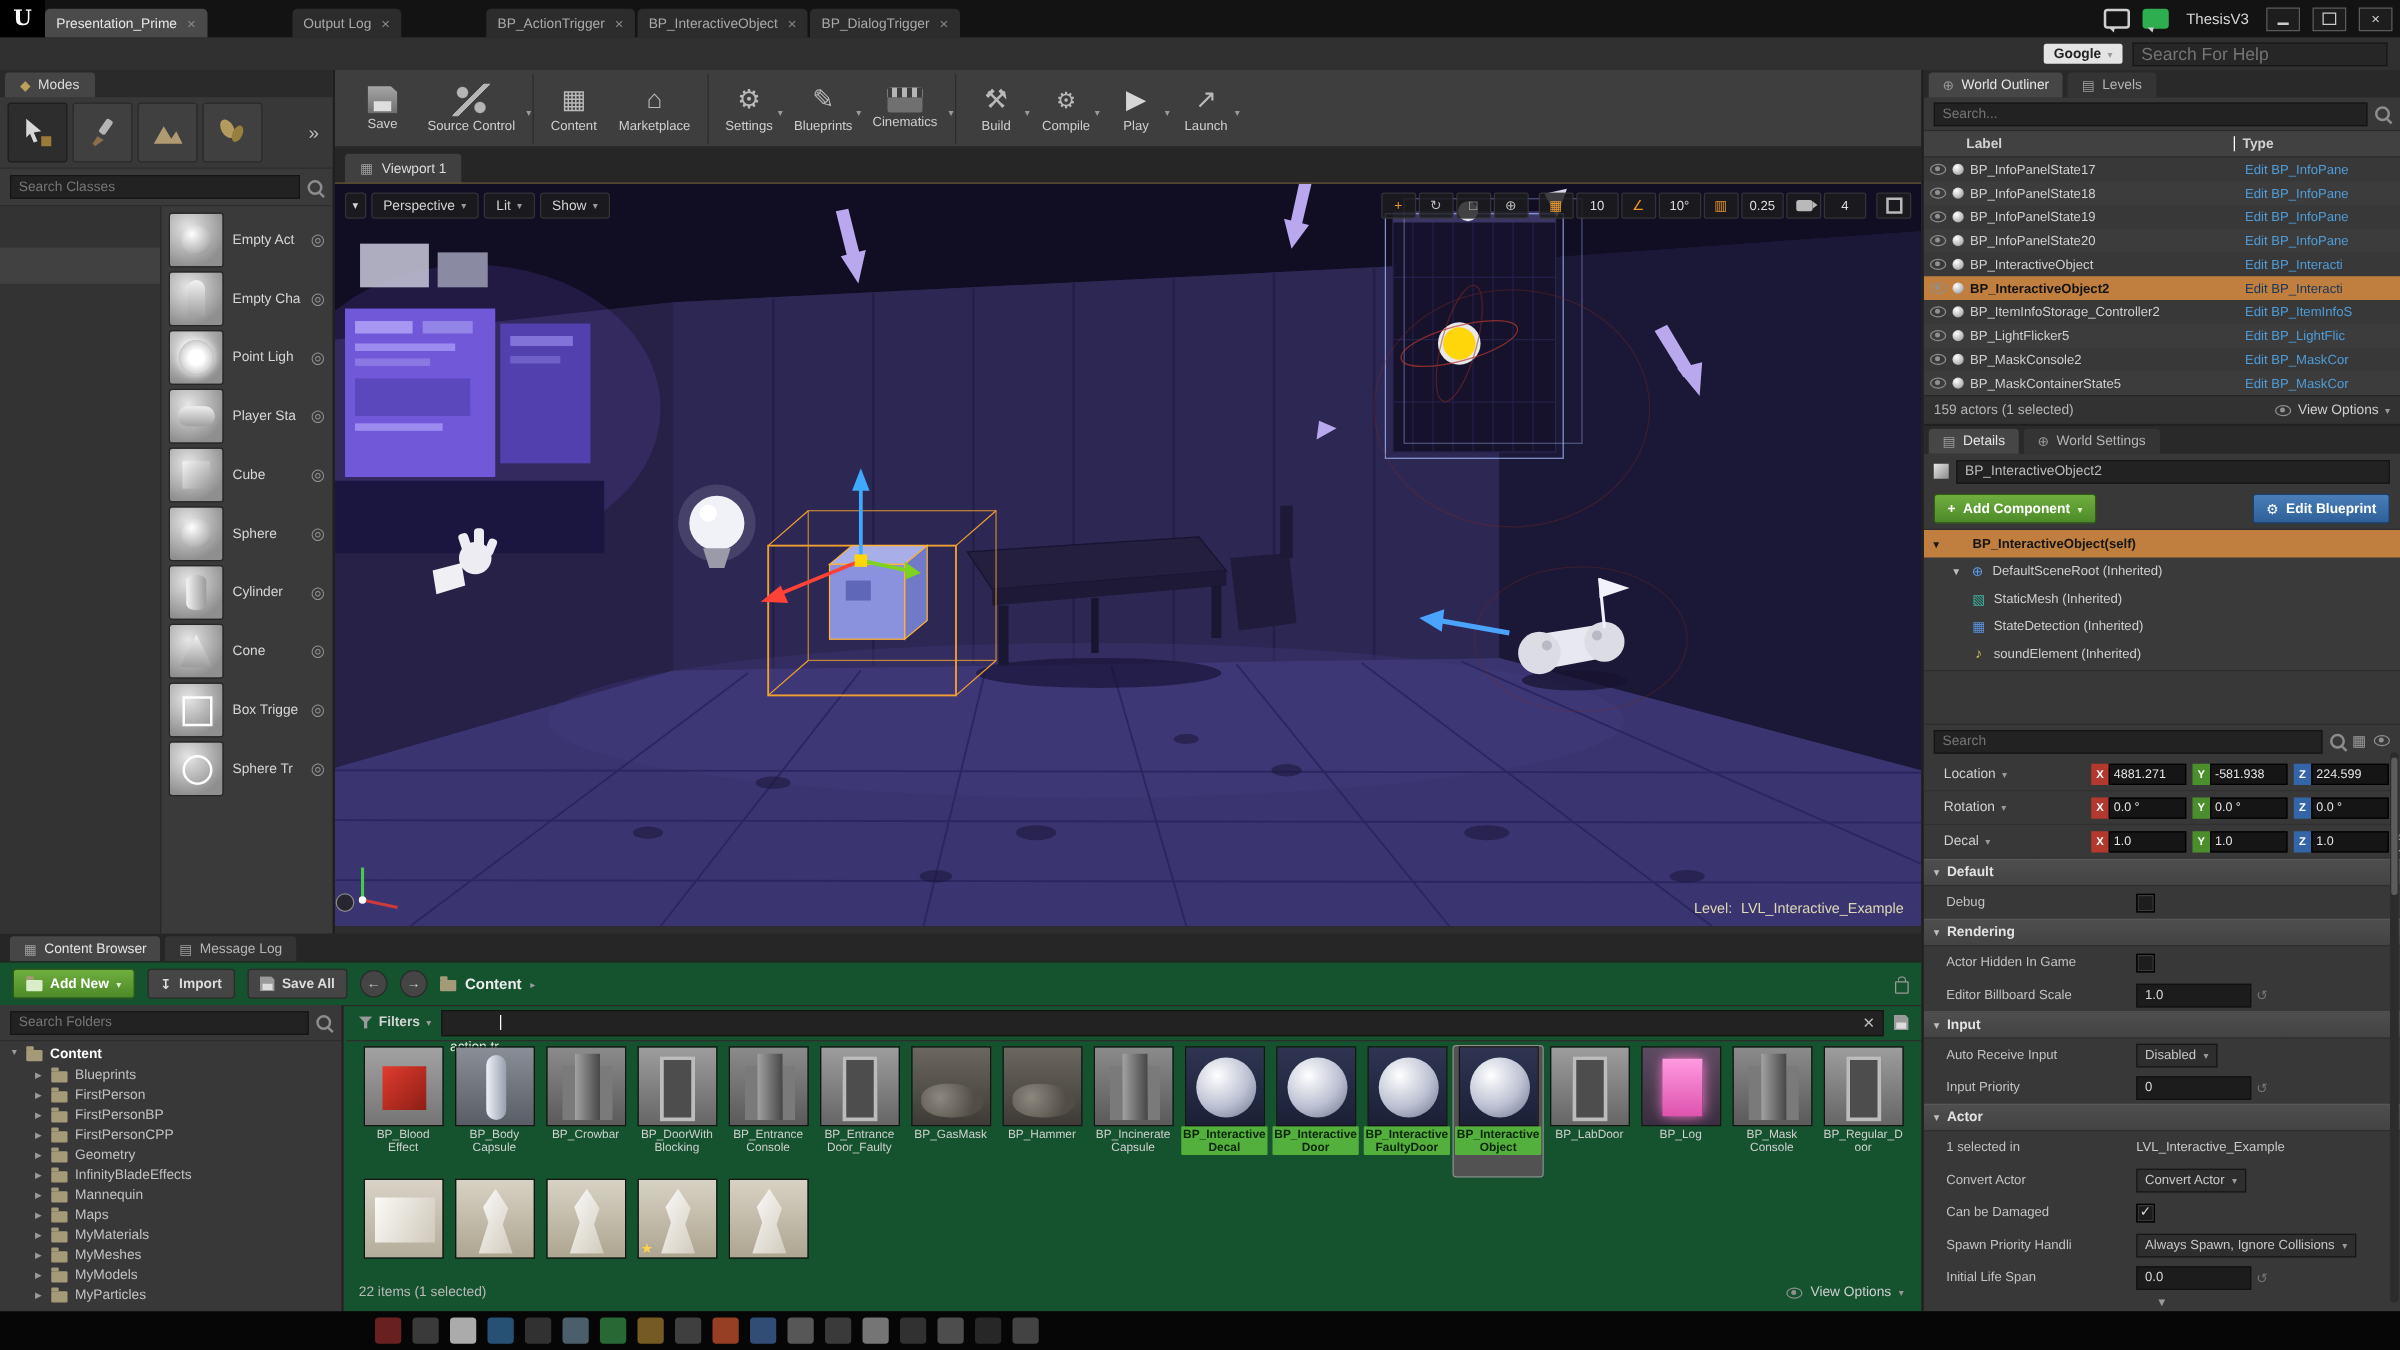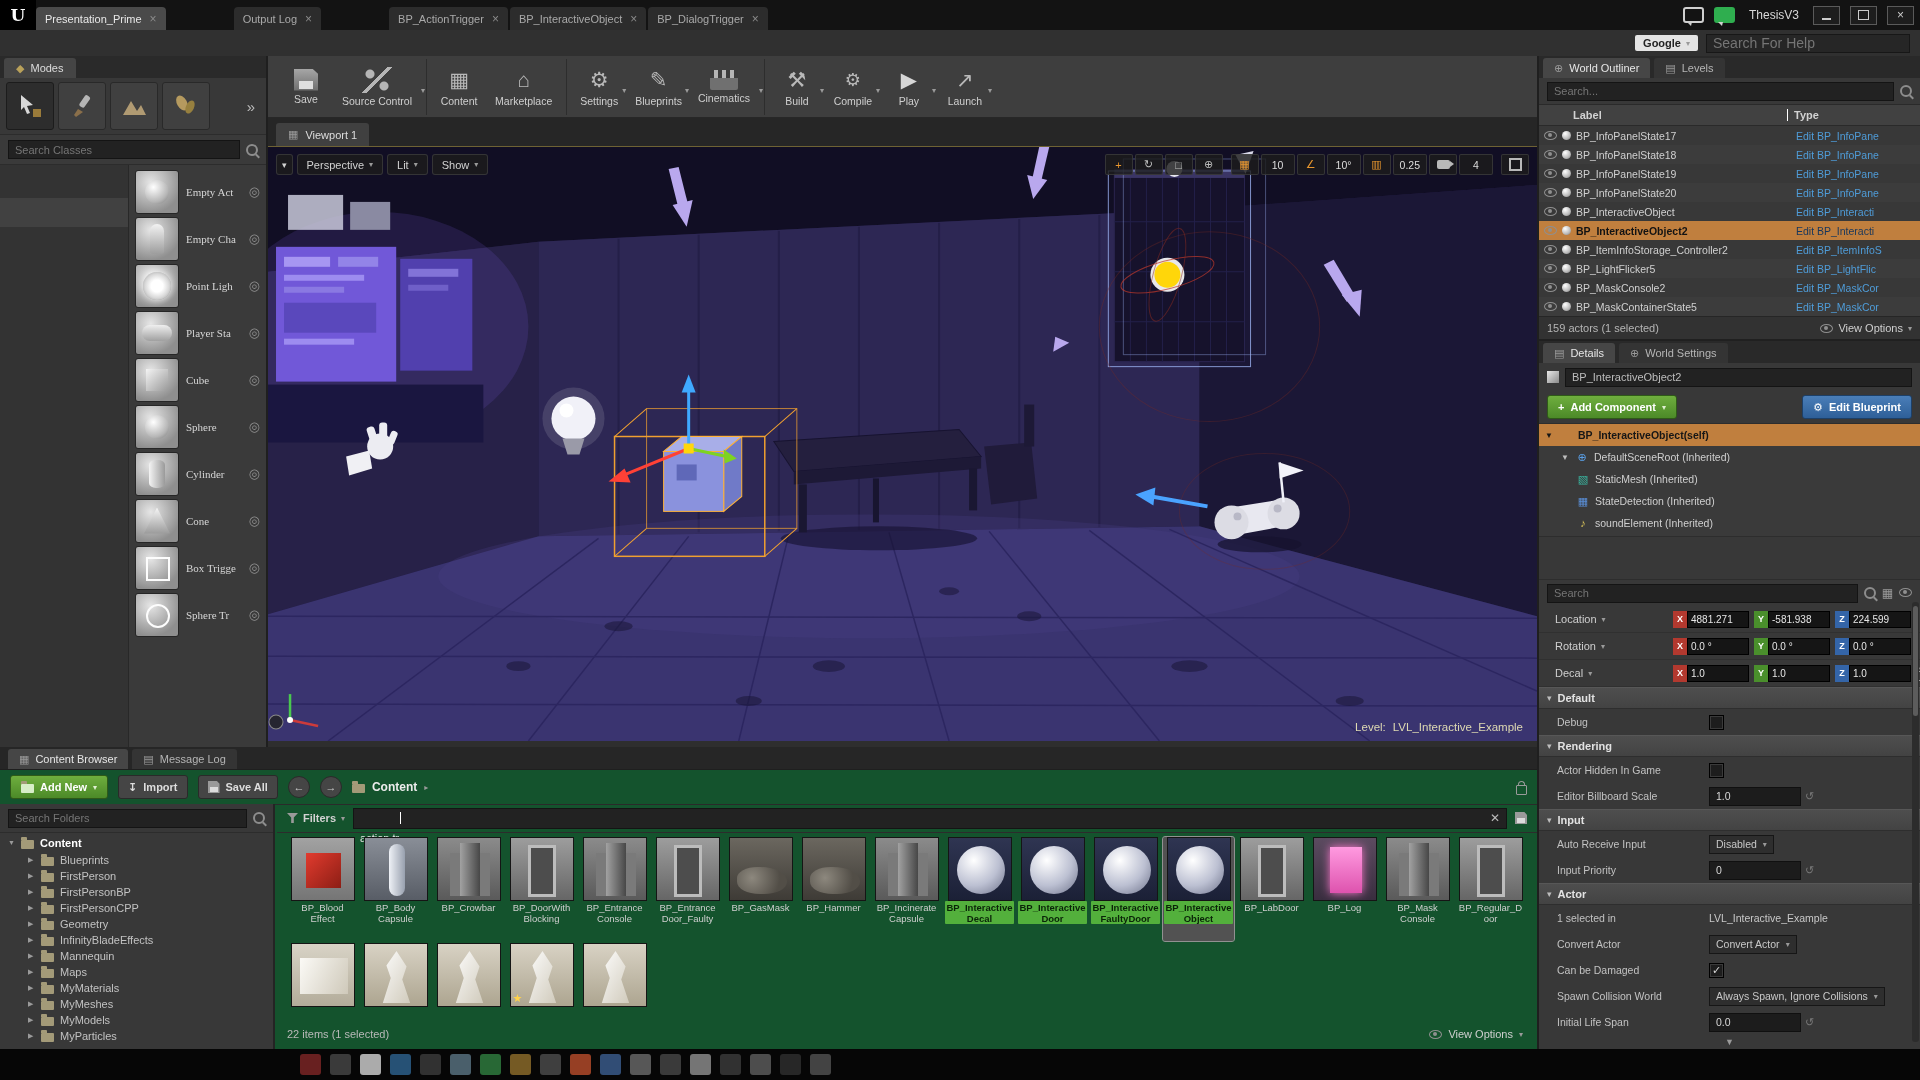--- a/index.html
+++ b/index.html
@@ -67,21 +67,21 @@
   .mode-iconrow{height:56px;display:flex;align-items:center;gap:4px;padding:0 6px;background:#383838;border-bottom:1px solid #2c2c2c;}
   .mode-btn{width:46px;height:46px;background:#404040;border:1px solid #292929;border-radius:3px;display:flex;align-items:center;justify-content:center;}
   .mode-btn.active{background:#2d2d2d;border-color:#1c1c1c;}
   .mode-more{margin-left:auto;color:#bbb;font-size:15px;width:18px;text-align:center;}
   .modes-search{display:flex;align-items:center;gap:6px;padding:5px 8px;border-bottom:1px solid #2c2c2c;}
   .modes-search .sinput{flex:1;}
   .modes-body{flex:1;display:flex;overflow:hidden;}
   .modes-cats{width:128px;background:#333;border-right:1px solid #282828;padding-top:4px;}
   .cat{height:29px;display:flex;align-items:center;padding-left:9px;color:#b2b2b2;font-weight:bold;font-size:11px;}
   .cat.selected{color:#fff;background:#414141;}
-  .modes-items{flex:1;overflow:hidden;padding-top:3px;font-family:Liberation Serif, serif;}
+  .modes-items{flex:1;overflow:hidden;padding-top:3px;}
   .pitem{height:47px;display:flex;align-items:center;gap:7px;padding:0 4px 0 6px;}
   .pthumb{width:42px;height:42px;border-radius:3px;border:1px solid #262626;flex:none;position:relative;overflow:hidden;
           background:radial-gradient(circle at 35% 28%,#e6e6e6,#8f8f8f 75%);}
   .pthumb::after{content:"";position:absolute;}
   [data-thumb="empty-actor"] .pthumb::after,[data-thumb="sphere"] .pthumb::after{left:9px;top:9px;width:24px;height:24px;border-radius:50%;background:radial-gradient(circle at 35% 30%,#fff,#b5b5b5 65%,#757575);}
   [data-thumb="character"] .pthumb::after{left:14px;top:6px;width:14px;height:30px;background:linear-gradient(#f2f2f2,#9d9d9d);border-radius:7px 7px 3px 3px;}
   [data-thumb="point-light"] .pthumb::after{left:7px;top:7px;width:28px;height:28px;border-radius:50%;background:radial-gradient(circle,#fff 30%,#d9d9d9 60%,#8c8c8c);box-shadow:0 0 8px #fff;}
   [data-thumb="player-start"] .pthumb::after{left:6px;top:13px;width:30px;height:16px;border-radius:8px;background:linear-gradient(#efefef,#a0a0a0);}
   [data-thumb="cube"] .pthumb::after{left:10px;top:10px;width:22px;height:22px;background:linear-gradient(135deg,#f4f4f4,#9a9a9a);}
   [data-thumb="cylinder"] .pthumb::after{left:13px;top:7px;width:16px;height:28px;border-radius:7px/5px;background:linear-gradient(90deg,#f4f4f4,#9a9a9a);}
@@ -1006,21 +1006,21 @@
         <div class="prow">
         <span class="prop-label">Can be Damaged</span>
         <span class="prop-ctl">
           <span class="cb">
               <span class="tick">✓</span>
             </span>
 
         </span>
       </div>
         <div class="prow">
-        <span class="prop-label">Spawn Collision World</span>
+        <span class="prop-label">Spawn Priority Handli</span>
         <span class="prop-ctl">
 
           <span class="ddl">
               <span>Always Spawn, Ignore Collisions</span>
               <span class="mini-dd">▾</span>
             </span>
 
         </span>
       </div>
         <div class="prow">

